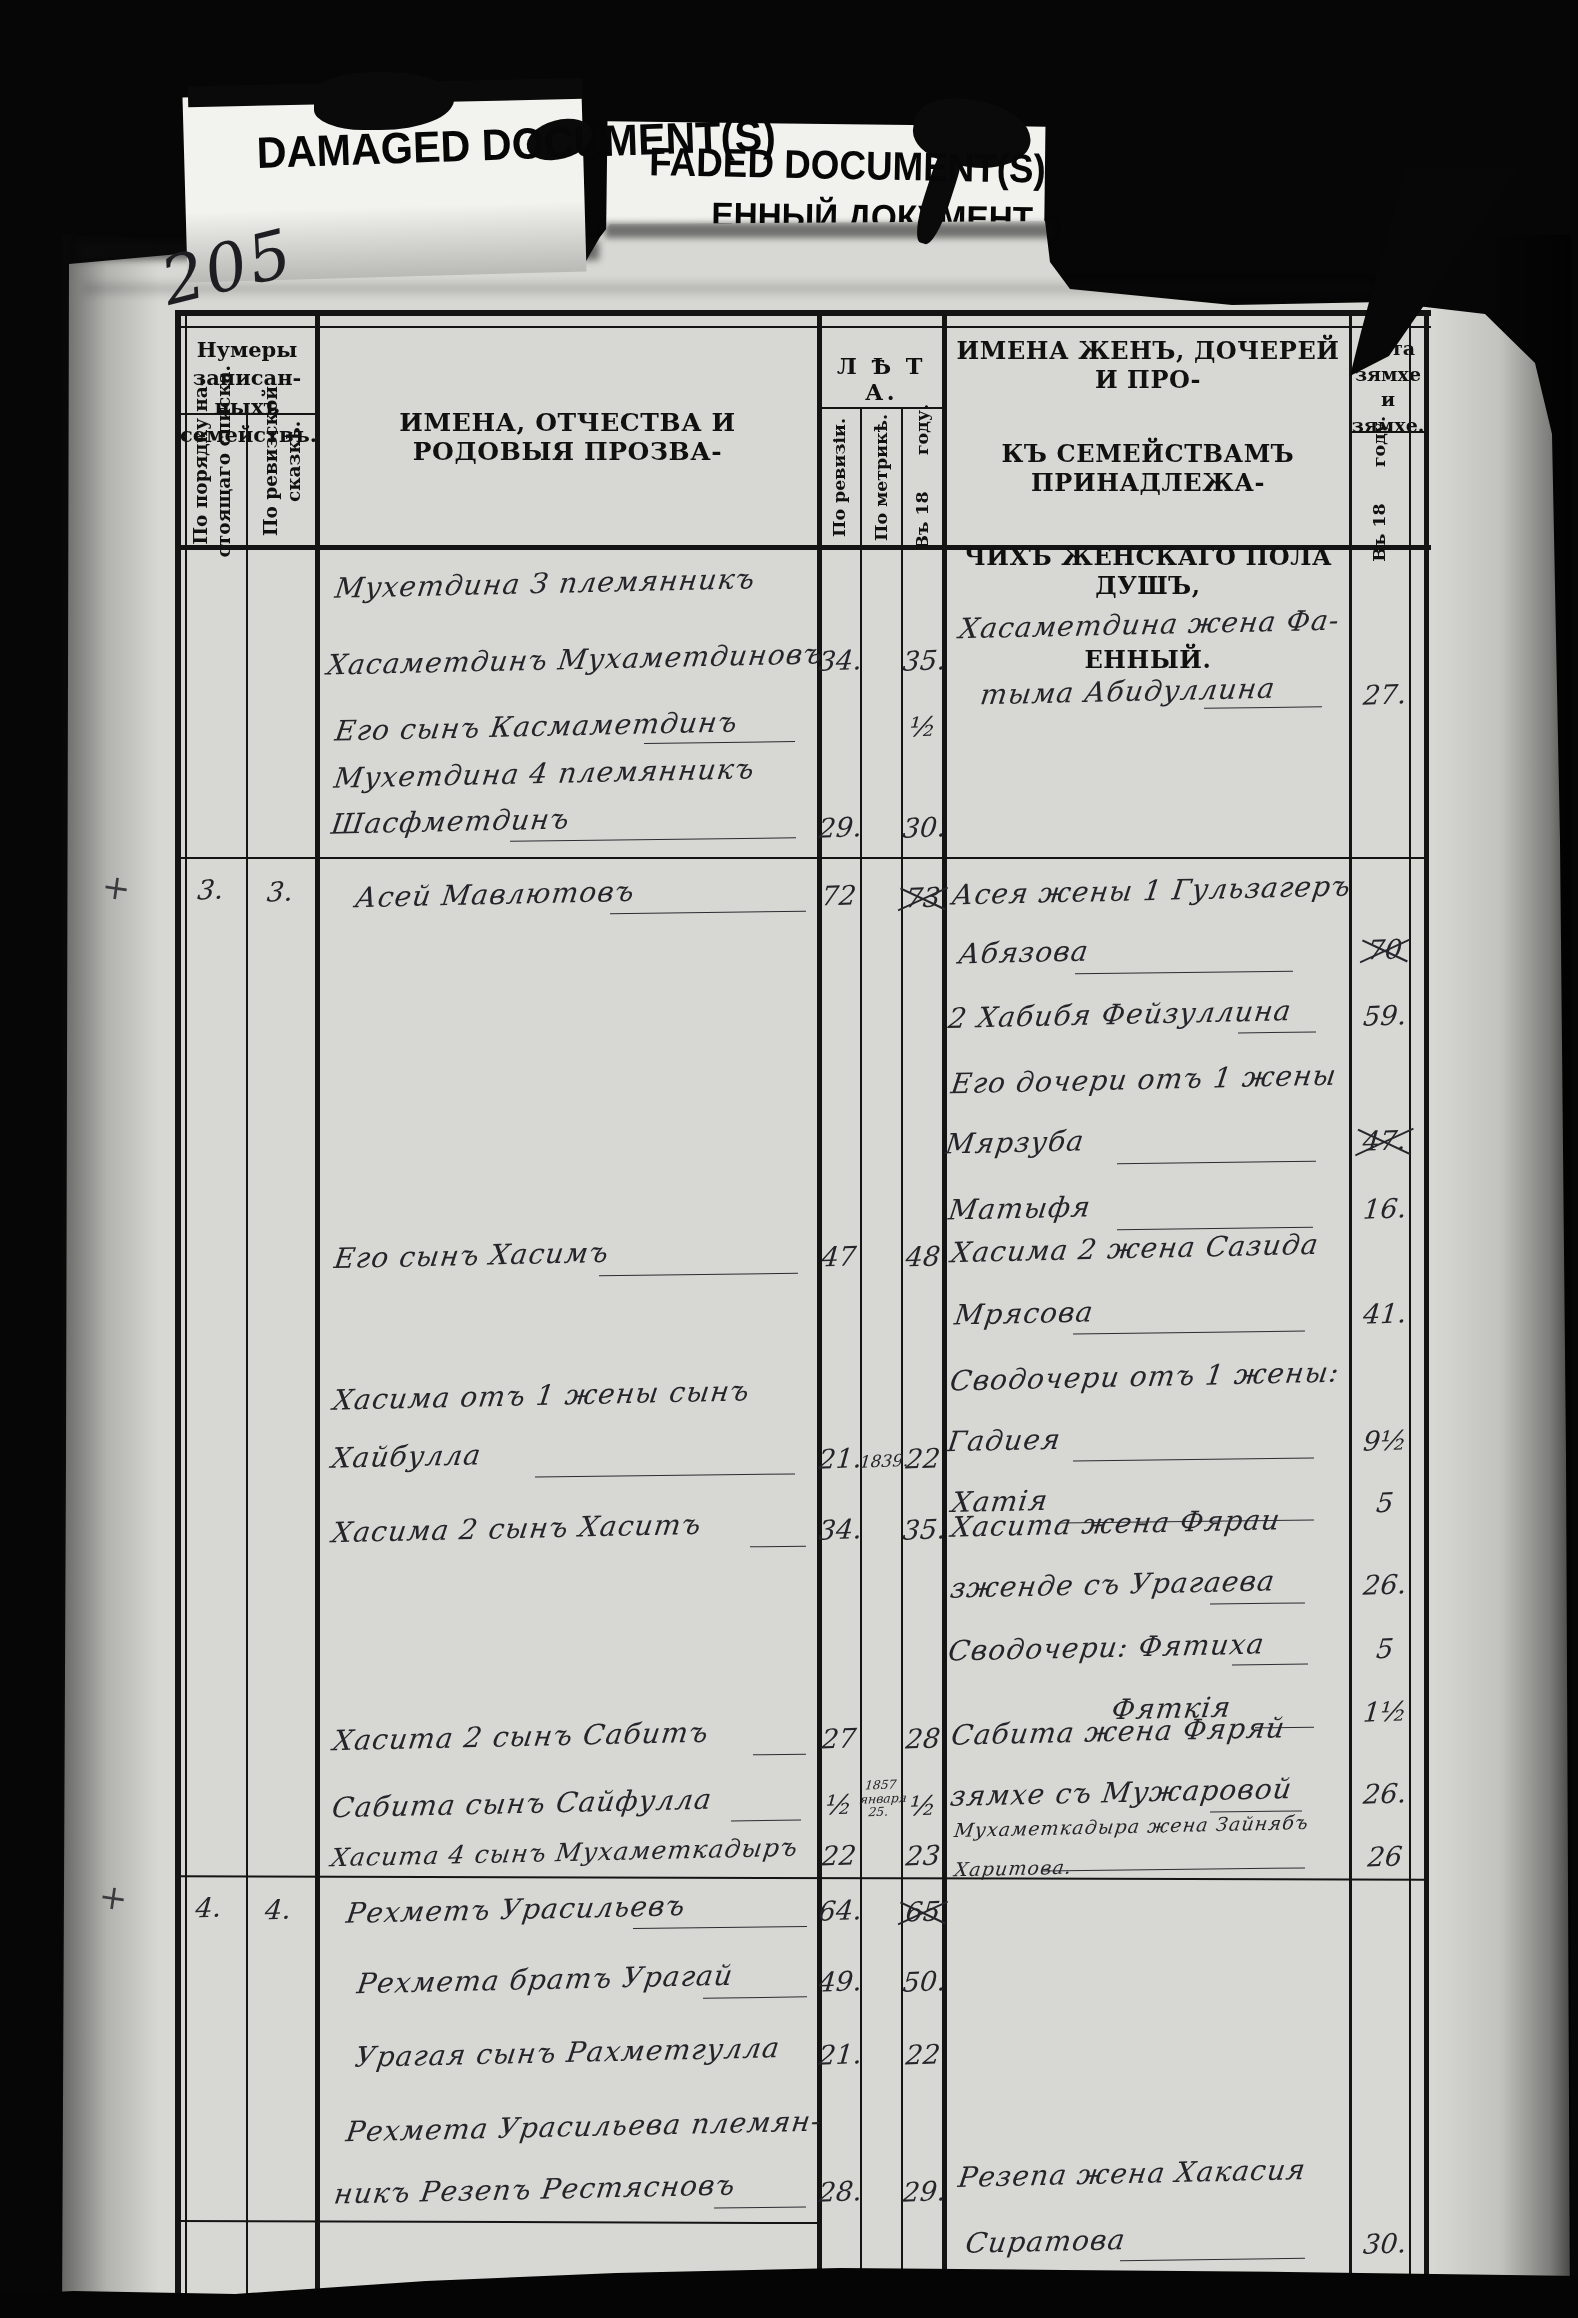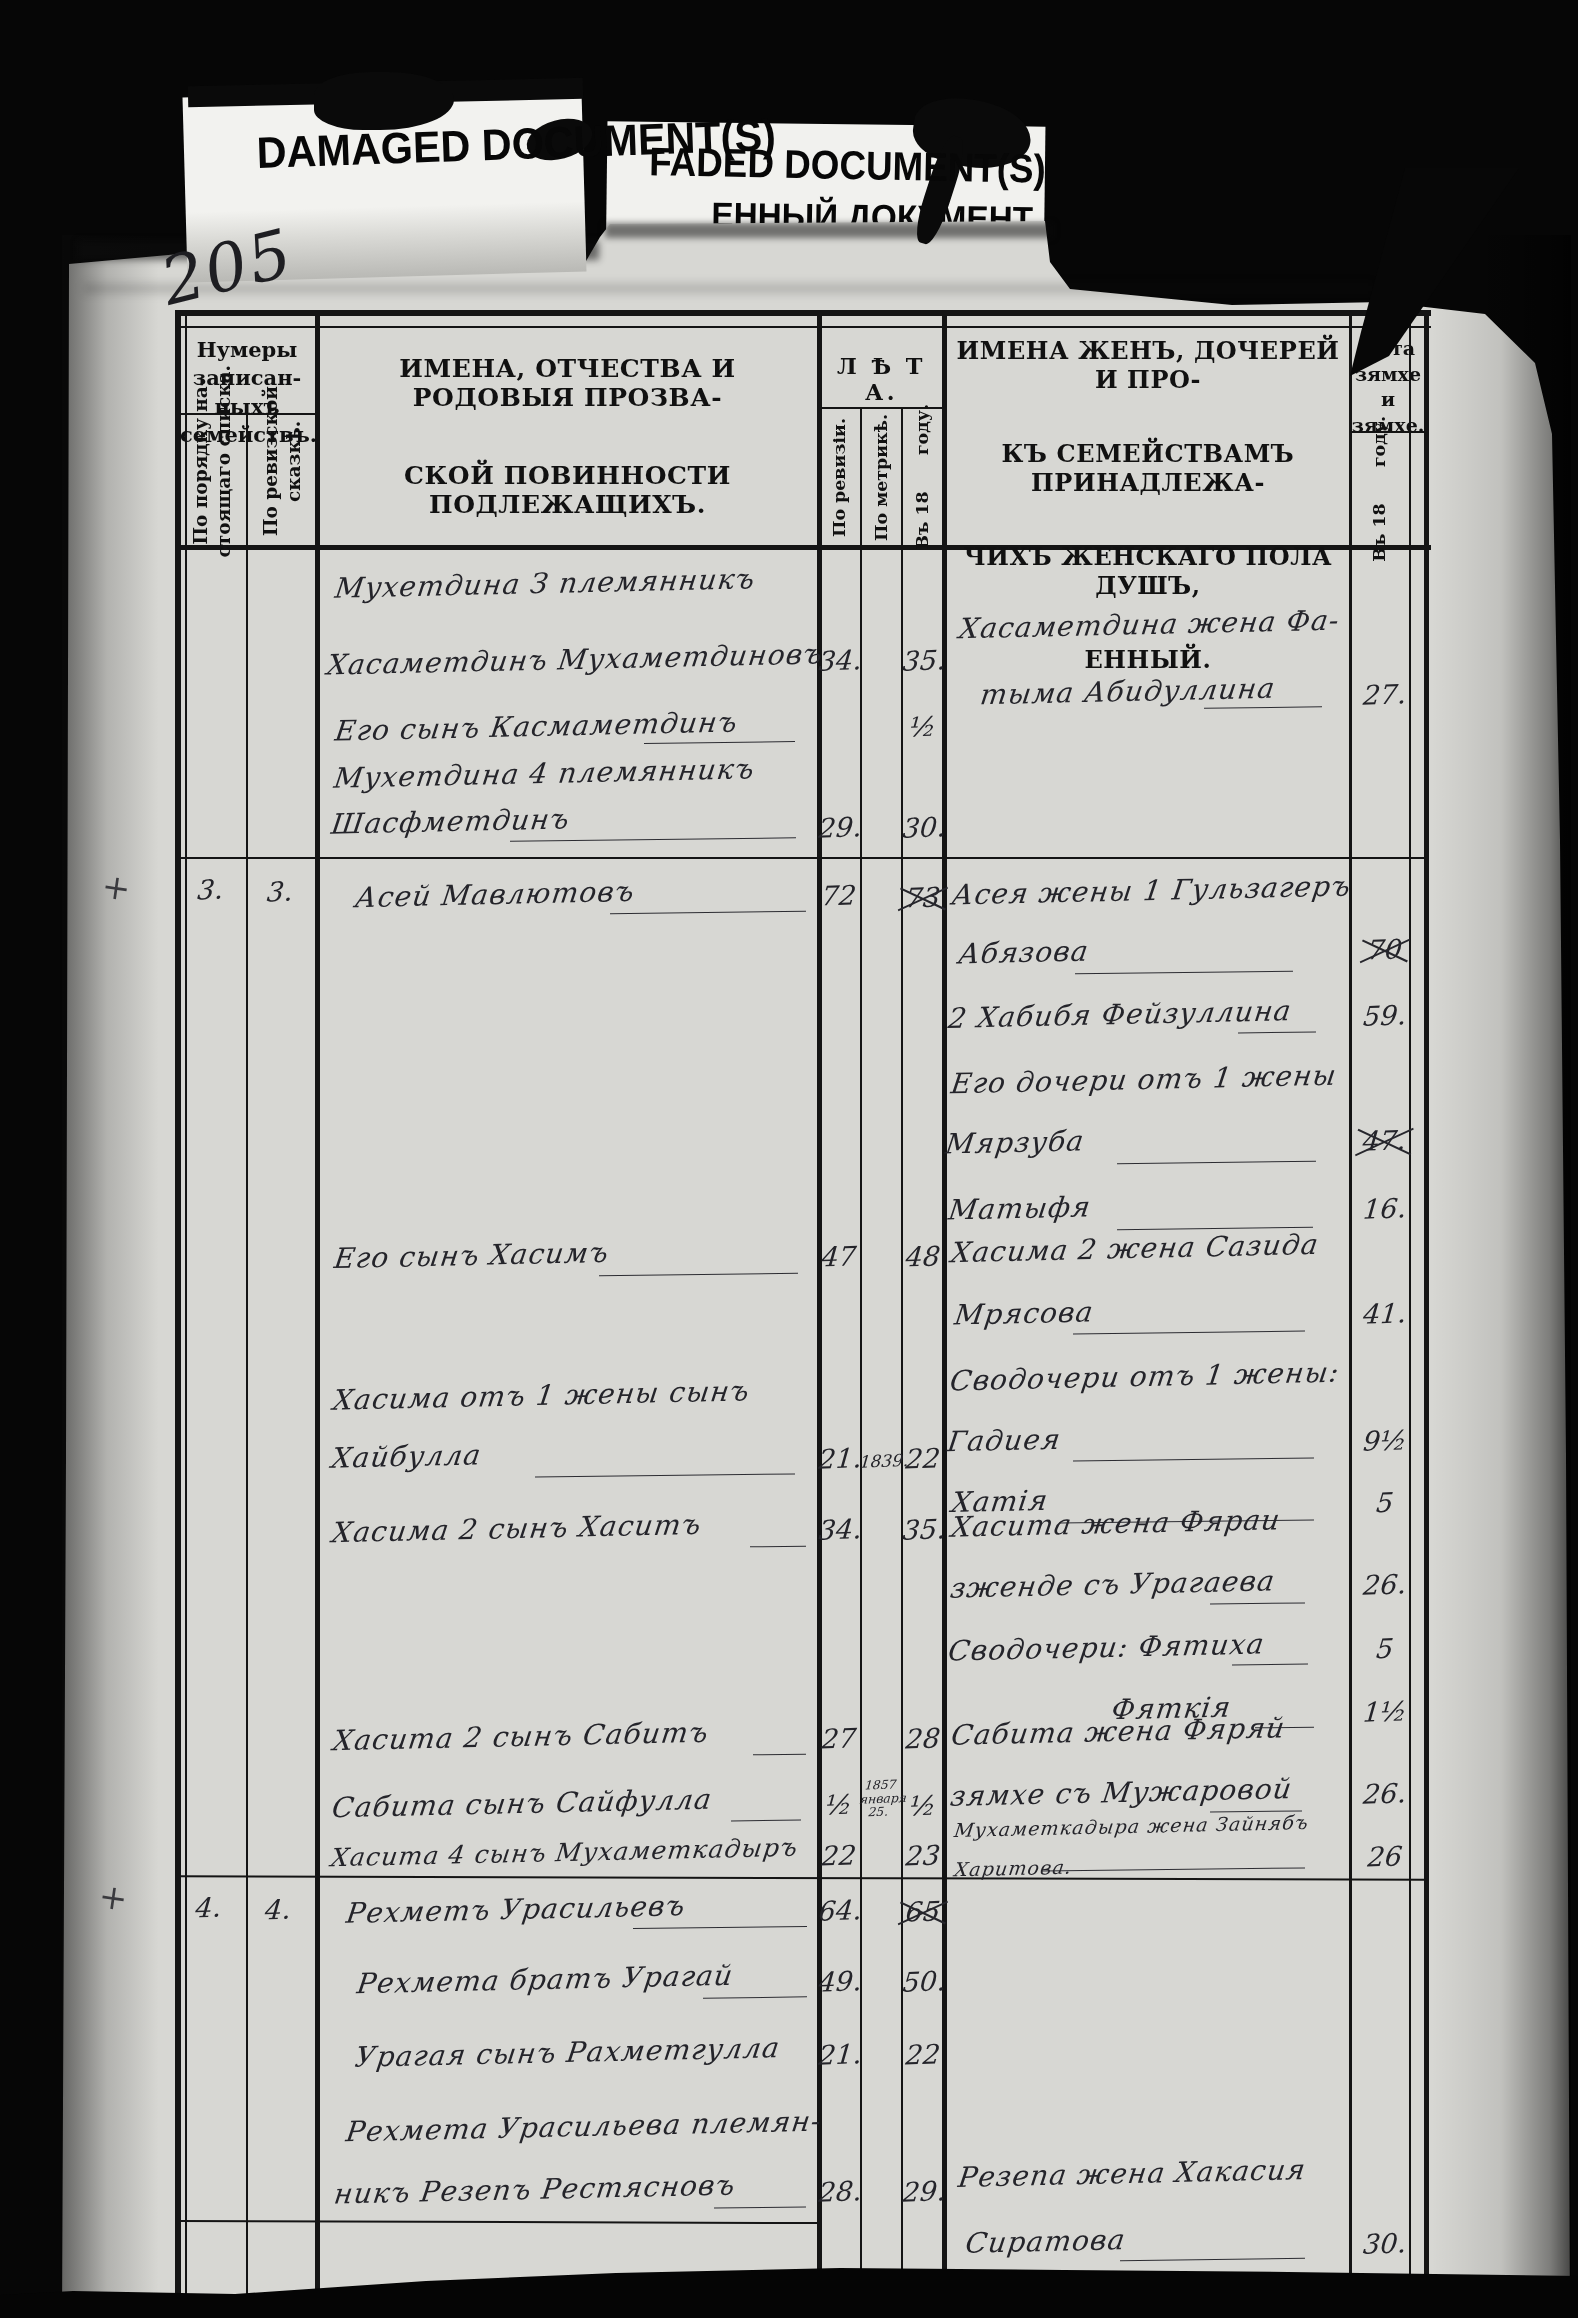--- a/index.html
+++ b/index.html
@@ -134,21 +134,20 @@
     </span>
   </div>
   <div class="rcol" style="left:249px;top:416px;width:66px;height:129px;">
     <span class="vtxt" style="font-size:18.5px;">
       <span class="ln">По ревизской</span>
       <span class="ln">сказкѣ.</span>
     </span>
   </div>
   <div class="cap flexcol" style="left:319px;top:330px;width:497px;height:213px;font-size:25px;letter-spacing:0.6px;align-items:center;">
     <span class="ln">ИМЕНА, ОТЧЕСТВА И РОДОВЫЯ ПРОЗВА-</span>
-    <span class="ln">СКОЙ ПОВИННОСТИ ПОДЛЕЖАЩИХЪ.</span>
   </div>
   <div class="cap" style="left:819px;top:353px;width:125px;font-size:22.4px;letter-spacing:3.4px;">Л Ѣ Т А.</div>
   <div class="rcol" style="left:819px;top:409px;width:42px;height:136px;">
     <span class="vtxt" style="font-size:17.4px;">По ревизіи.</span>
   </div>
   <div class="rcol" style="left:862px;top:409px;width:40px;height:136px;">
     <span class="vtxt" style="font-size:17.4px;">По метрикѣ.</span>
   </div>
   <div class="rcol" style="left:903px;top:409px;width:40px;height:136px;">
     <span class="vtxt" style="font-size:17.4px;">Въ 18      году.</span>

